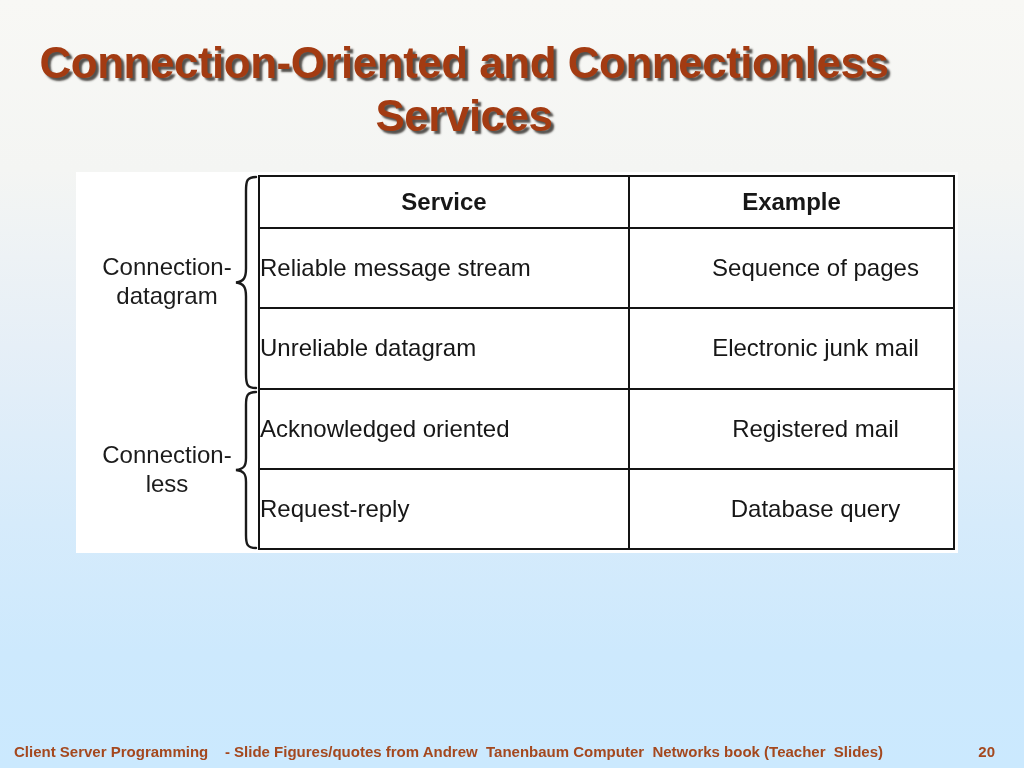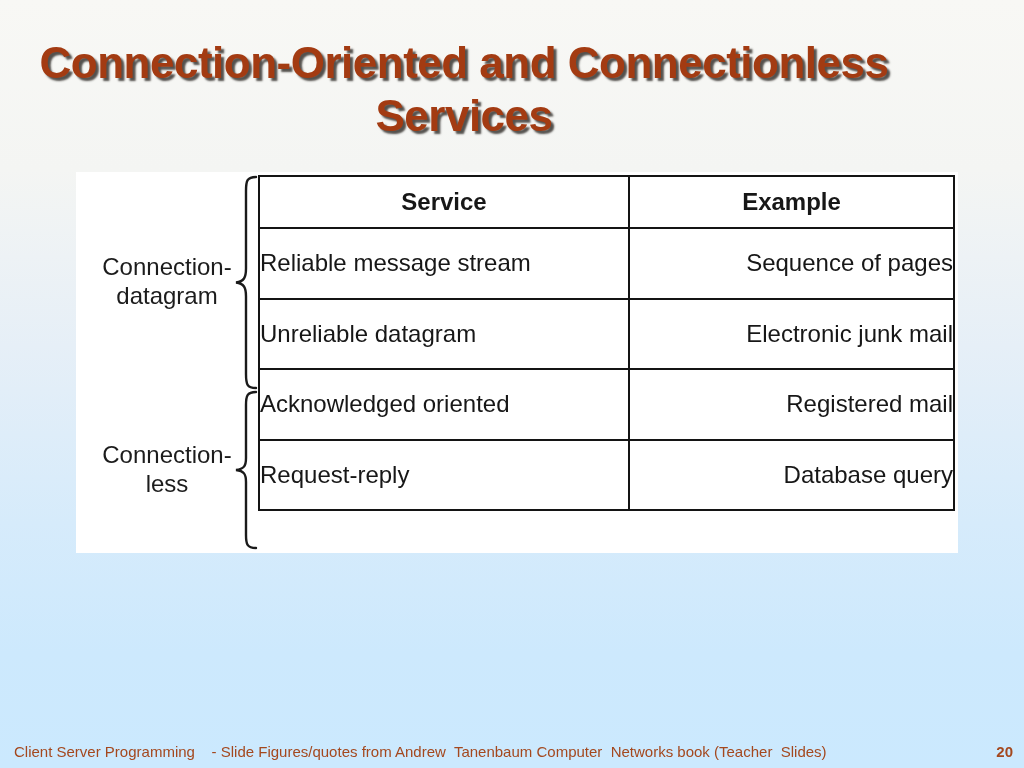--- a/index.html
+++ b/index.html
@@ -56,54 +56,54 @@
   .brace.b1 { top: 175px; height: 215px; }
   .brace.b2 { top: 390px; height: 160px; }
   .brace svg { width: 100%; height: 100%; display: block; }
 
   
   table.services {
     position: absolute;
     left: 258px;
     top: 175px;
     width: 695px;
-    height: 336px;
+    height: 375px;
     border-collapse: collapse;
     table-layout: fixed;
   }
   table.services th, table.services td {
     border: 2.5px solid #141414;
     font-size: 24px;
     color: #171717;
     vertical-align: middle;
     background: #ffffff;
   }
   table.services th {
     height: 52px;
     font-weight: bold;
     text-align: center;
   }
   table.services td.service-cell { text-align: left; }
-  table.services td.example-cell { padding-left: 48px; text-align: right; }
+  table.services td.example-cell { padding-left: 48px; text-align: center; }
   col.c-service { width: 370px; }
   col.c-example { width: 325px; }
 
   
   .footer-credit {
     position: absolute;
     left: 14px;
     bottom: 8px;
     font-size: 15px;
-    font-weight: normal;
+    font-weight: bold;
     color: #a4481e;
     white-space: pre;
   }
   .page-number {
     position: absolute;
-    right: 11px;
+    right: 29px;
     bottom: 8px;
     font-size: 15px;
     font-weight: bold;
     color: #a4481e;
   }
 </style>
 </head>
 <body>
 
 <div class="slide">

